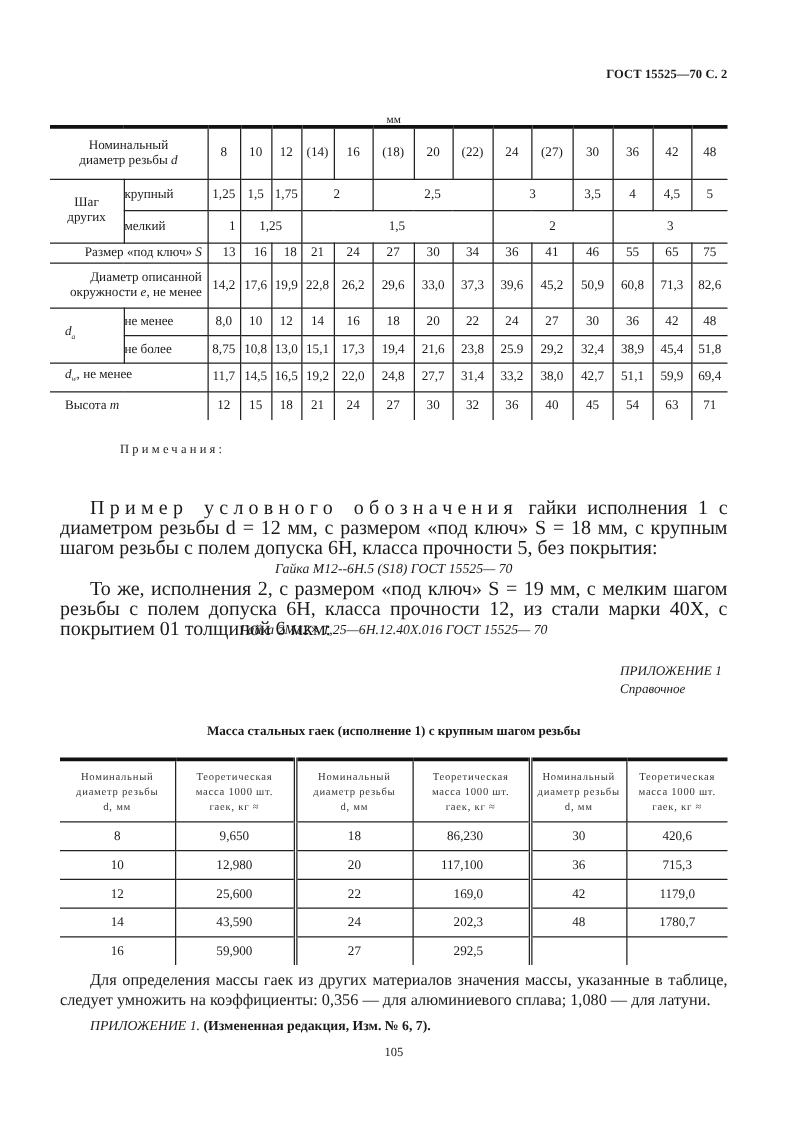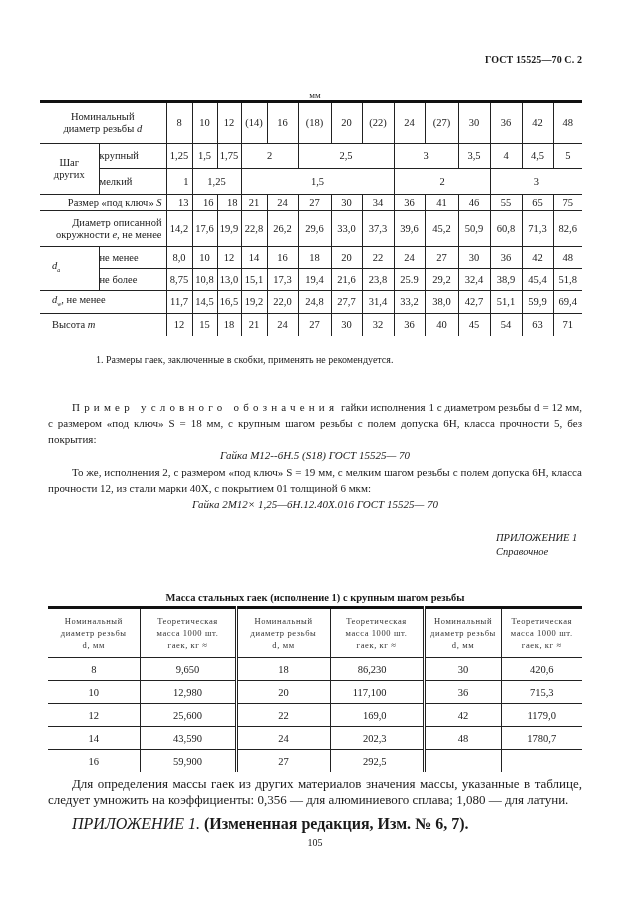--- a/index.html
+++ b/index.html
@@ -19,40 +19,40 @@
   table.t1 td.lbl0 { border-left: none; }
   table.t1 td.lastc { border-right: none; }
   table.t1 td.lblr { text-align: right; padding-right: 4px; }
   table.t1 td.lbll { text-align: left; padding-left: 12px; }
   table.t1 td.sub { text-align: left; }
   table.t1 td.num-r { text-align: right; padding-right: 3px; }
   .it { font-style: italic; }
 
   .notes { left: 96px; top: 353px; font-size: 10px; line-height: 13px; }
   .notes .sp { letter-spacing: 2.6px; }
-  .para { left: 48px; width: 534px; font-size: 11px; line-height: 16px; text-align: justify; }
+  .para { left: 48px; width: 534px; font-size: 16px; line-height: 16px; text-align: justify; }
   .para .sp { letter-spacing: 4.2px; }
   .center-it { left: 0; width: 630px; text-align: center; font-style: italic; font-size: 11px; }
   .appx { left: 496px; top: 531px; font-style: italic; font-size: 10.5px; line-height: 14px; }
-  .t2title { left: 0; width: 630px; top: 592px; text-align: center; font-weight: bold; font-size: 10.5px; }
+  .t2title { left: 0; width: 630px; top: 580px; text-align: center; font-weight: bold; font-size: 10.5px; }
 
   
   table.t2 { position: absolute; left: 48px; top: 606px; width: 534px; border-collapse: collapse;
              font-size: 9.5px; table-layout: fixed; }
   table.t2 td { border-bottom: 1px solid #222; border-right: 1px solid #222; text-align: center; padding: 0; }
   table.t2 tr:first-child td { border-top: 3px solid #111; }
   table.t2 tr.last td { border-bottom: none; }
   table.t2 td.dbl { border-right: 3px double #222; }
   table.t2 td.lastc { border-right: none; }
   table.t2 tr.hd td { height: 48px; font-size: 8.5px; letter-spacing: 0.6px; line-height: 12px; color: #333; }
   table.t2 tr.row td { height: 22px; font-size: 10.5px; }
   table.t2 td.rnum { text-align: right; padding-right: 36px; }
 
   .footnote { left: 48px; width: 534px; top: 776px; font-size: 13px; line-height: 16px; text-indent: 24px; text-align: justify; }
-  .revision { left: 72px; top: 815px; font-size: 16px; }
+  .revision { left: 72px; top: 815px; font-size: 11px; }
   .revision .i { font-style: italic; }
   .revision .b { font-weight: bold; }
   .pagenum { left: 0; width: 630px; top: 837px; text-align: center; font-size: 10px; }
 </style>
 </head>
 <body>
 
 <div class="abs hdr">ГОСТ 15525—70 С. 2</div>
 <div class="abs units">мм</div>
 
@@ -231,21 +231,21 @@
     <td>40</td>
     <td>45</td>
     <td>54</td>
     <td>63</td>
     <td class="lastc">71</td>
   </tr>
 </tbody>
   </table>
 
 <div class="abs notes">
-  <div>1. Размеры гаек, заключенные в скобки, применять не рекомендуется.</div>
+  <div class="sp">Примечания:</div>
 </div>
 
 <div class="abs para" style="top:399px; text-indent:24px;">
   <span class="sp">Пример условного обозначения</span><span> гайки исполнения 1 с диаметром резьбы</span>
   <span>d = 12 мм, с размером «под ключ» S = 18 мм, с крупным шагом резьбы с полем допуска 6H, класса прочности 5, без покрытия:</span>
 </div>
 <div class="abs center-it" style="top:449px;">Гайка М12--6H.5 (S18) ГОСТ 15525— 70</div>
 <div class="abs para" style="top:464px; text-indent:24px;">То же, исполнения 2, с размером «под ключ» S = 19 мм, с мелким шагом резьбы с полем допуска 6H, класса прочности 12, из стали марки 40X, с покрытием 01 толщиной 6 мкм:</div>
 <div class="abs center-it" style="top:498px;">Гайка 2М12× 1,25—6H.12.40X.016 ГОСТ 15525— 70</div>
 

